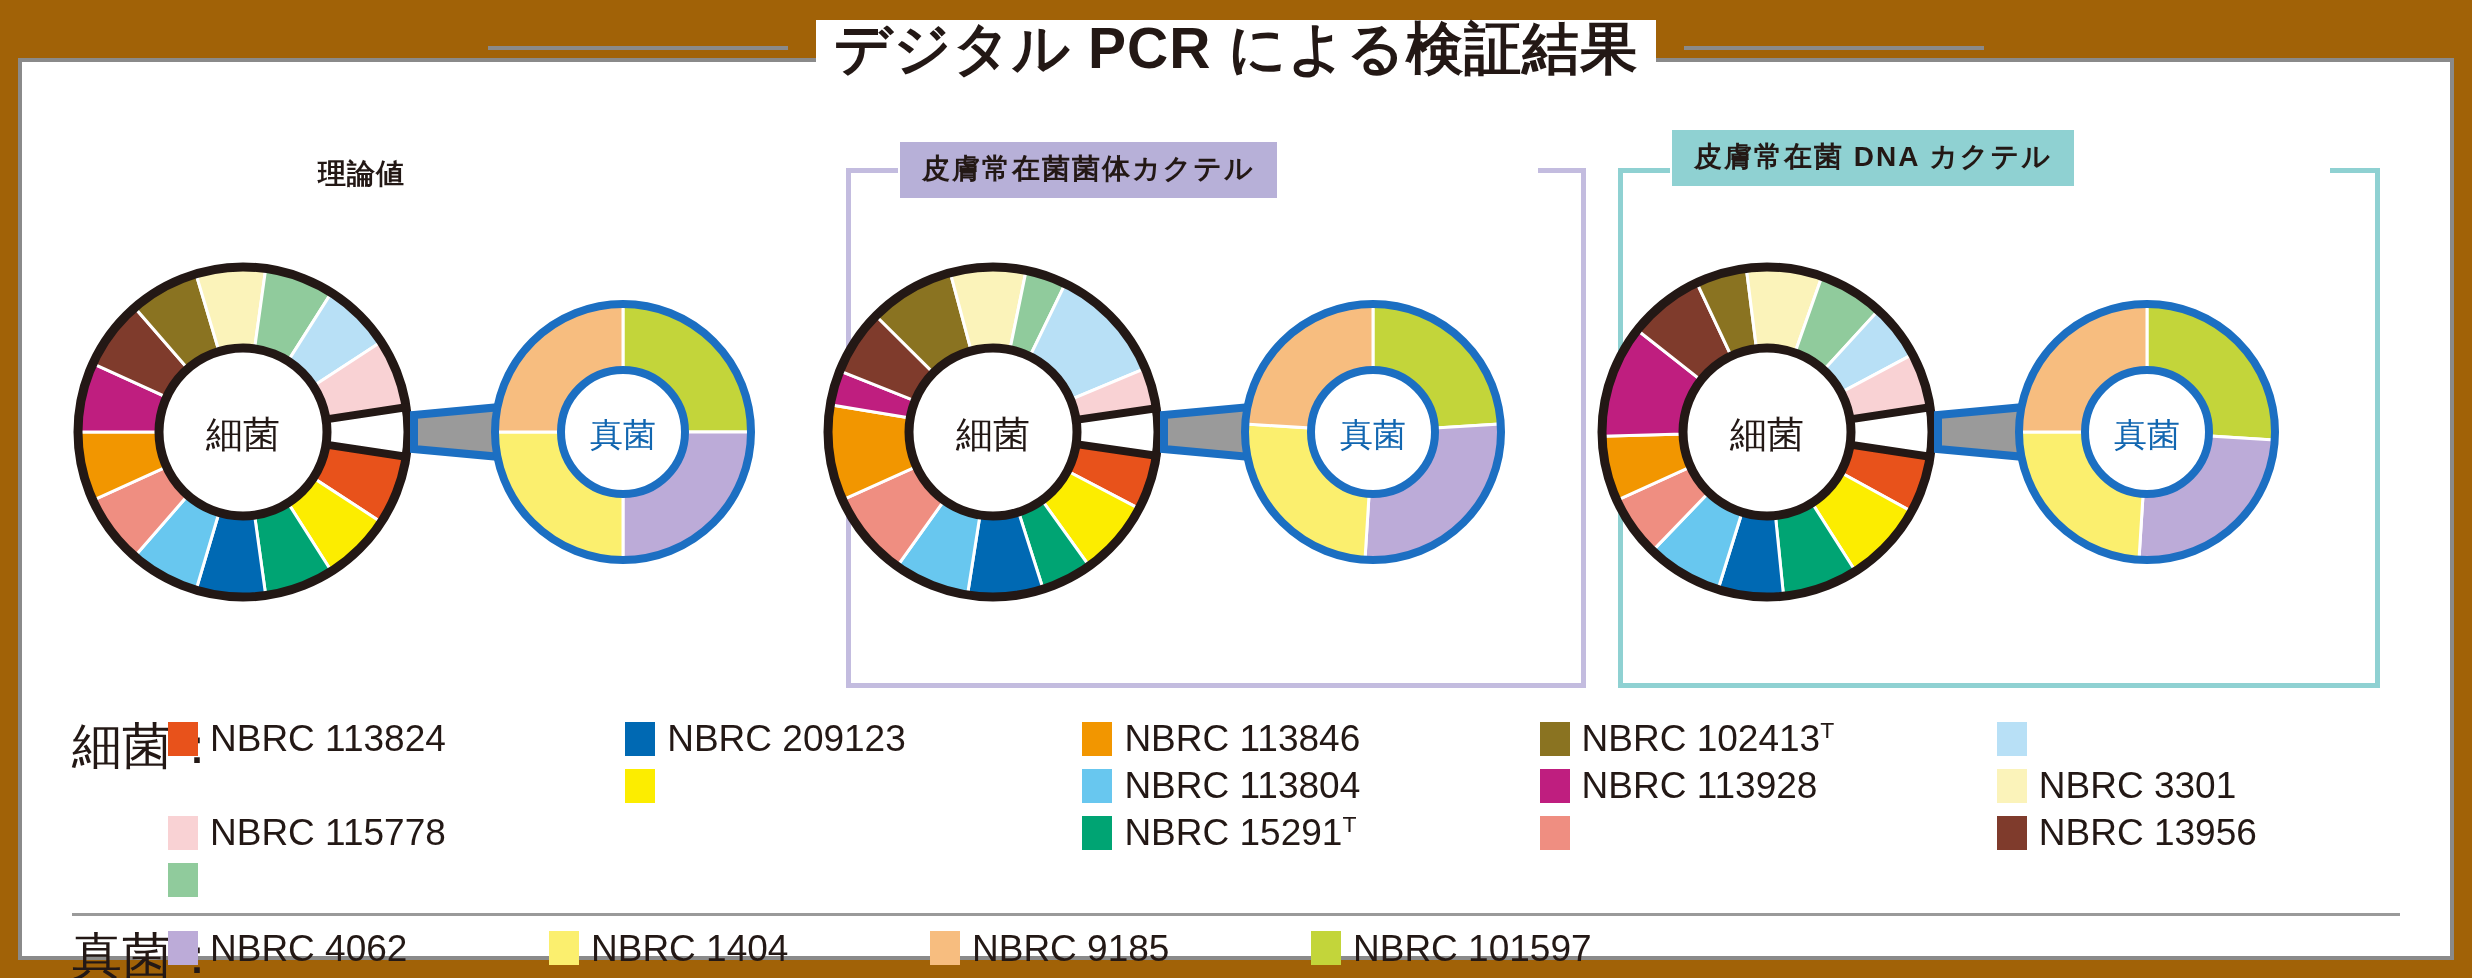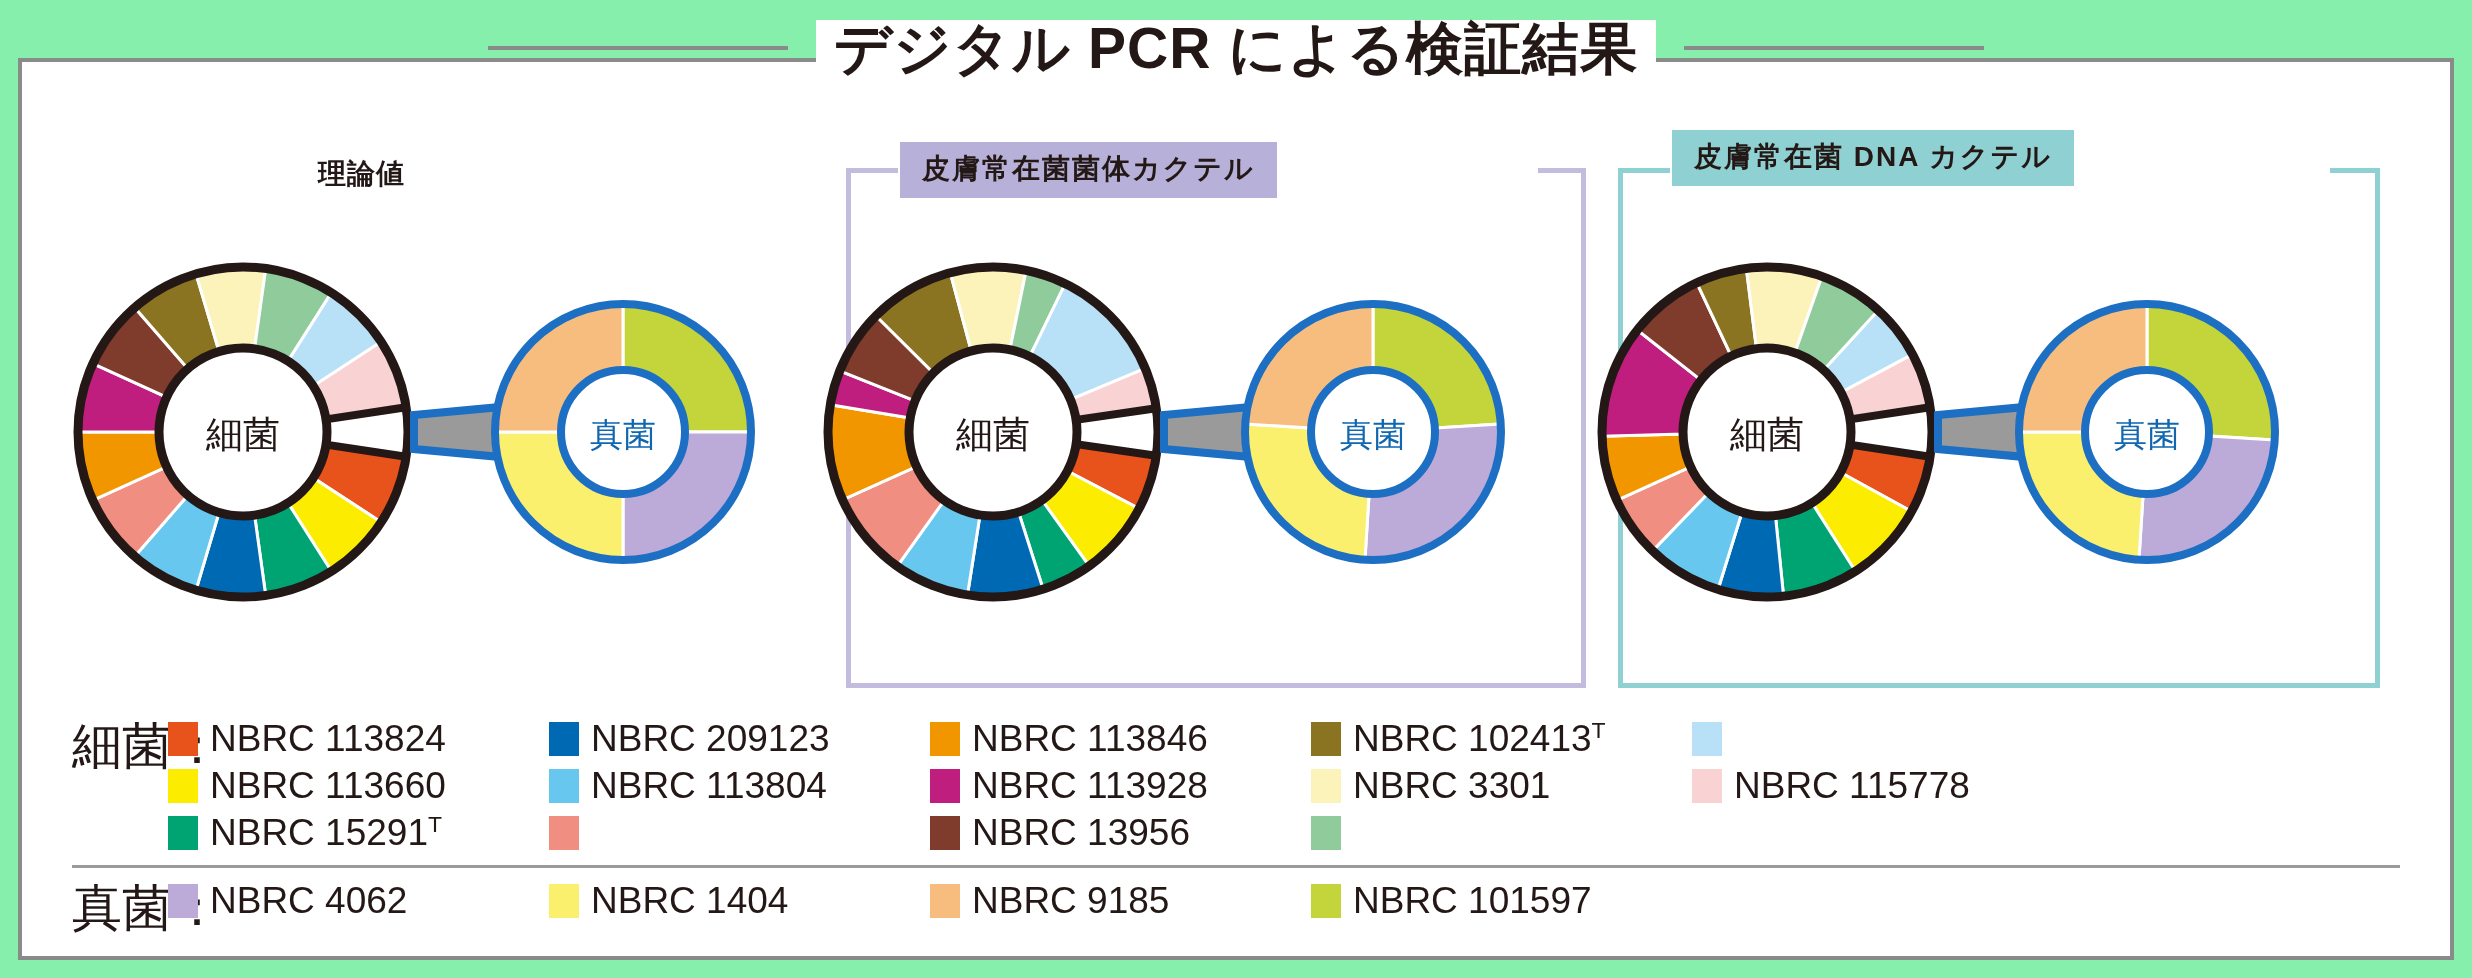--- a/index.html
+++ b/index.html
@@ -5,21 +5,21 @@
   * { box-sizing: border-box; margin: 0; padding: 0; }
   html, body {
     width: 2472px; height: 978px;
     background: #ffffff;
     font-family: "Liberation Sans", "DejaVu Sans", sans-serif;
     overflow: hidden;
   }
   #root {
     position: relative;
     width: 2472px; height: 978px;
-    background: #86efac;
+    background: #a16207;
   }
   
   .outer-frame {
     position: absolute;
     left: 18px; top: 58px;
     width: 2436px; height: 902px;
     border: 4px solid #8a8a8a;
     background: #ffffff;
   }
   
@@ -116,21 +116,21 @@
     min-width: 150px;
     padding-left: 54px;
     font-size: 50px;
     color: #231815;
     line-height: 1.22;
     white-space: nowrap;
   }
   .legend-grid {
     flex: 1;
     display: grid;
-    grid-template-columns: repeat(6, 1fr);
+    grid-template-columns: repeat(5, 1fr);
     row-gap: 2px;
   }
   .legend-grid.fungi { grid-template-columns: repeat(6, 1fr); }
   .legend-item {
     display: flex;
     align-items: center;
     gap: 12px;
     font-size: 37px;
     color: #231815;
     line-height: 1.22;
@@ -328,21 +328,20 @@
           <div class="legend-item">
             <span class="swatch" style="background: rgb(138, 115, 33);"></span>
             <span class="legend-label">NBRC 102413<sup>T</sup></span>
           </div>
           <div class="legend-item">
             <span class="swatch" style="background: rgb(184, 224, 246);"></span>
           </div>
           <div class="legend-item">&nbsp;</div>
           <div class="legend-item">
             <span class="swatch" style="background: rgb(252, 237, 0);"></span>
-            <span class="legend-label">NBRC 113660</span>
           </div>
           <div class="legend-item">
             <span class="swatch" style="background: rgb(104, 199, 239);"></span>
             <span class="legend-label">NBRC 113804</span>
           </div>
           <div class="legend-item">
             <span class="swatch" style="background: rgb(191, 30, 127);"></span>
             <span class="legend-label">NBRC 113928</span>
           </div>
           <div class="legend-item">

